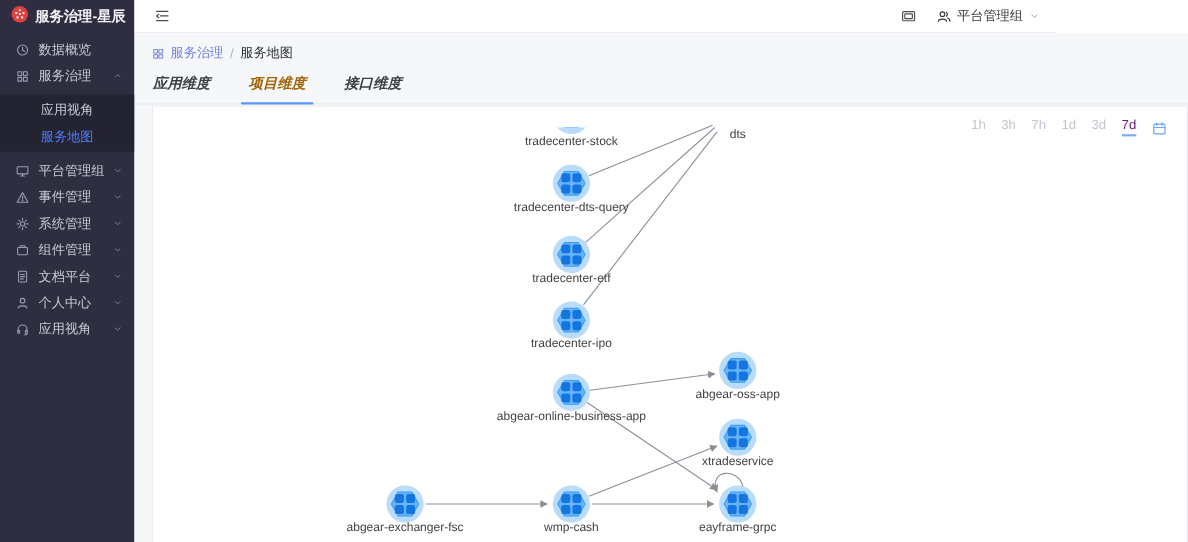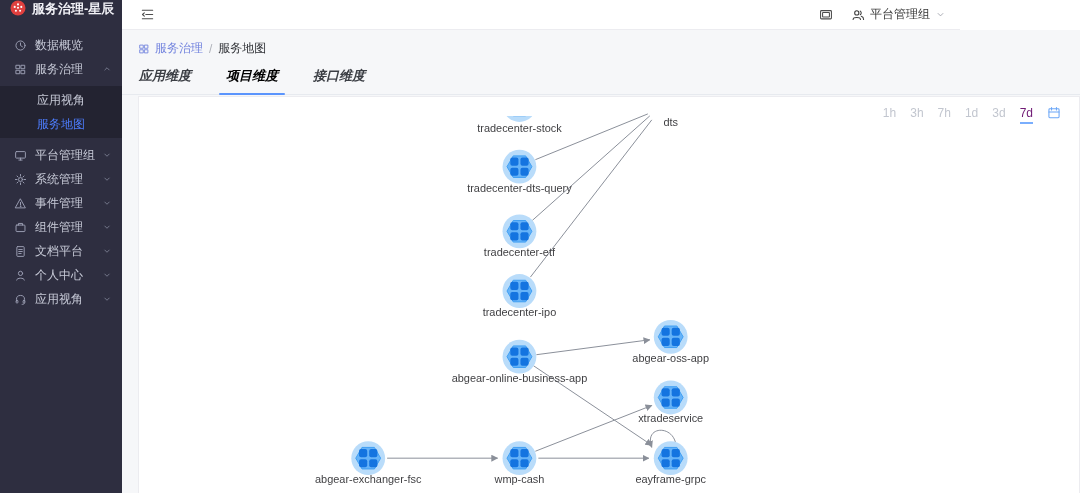--- a/index.html
+++ b/index.html
@@ -1,21 +1,21 @@
 <!DOCTYPE html>
 <html><head>
 <meta charset="utf-8">
 <style>
   * { margin:0; padding:0; box-sizing:border-box; }
   html,body { width:1080px; height:493px; overflow:hidden; }
   body { position:relative; font-family:"Liberation Sans", sans-serif; background:#fff; }
 
   
   .sidebar { position:absolute; left:0; top:0; width:122px; height:493px; background:#2e2e40; z-index:5; }
-  .logo { height:30px; display:flex; gap:6px; padding-left:10px; }
+  .logo { height:30px; display:flex; align-items:center; gap:6px; padding-left:10px; }
   .logo-text { color:#f2f2f7; font-size:13px; font-weight:700; white-space:nowrap; }
   .menu { padding-top:3px; }
   .mi { height:24px; display:flex; align-items:center; padding:0 10px 0 14px; color:#c7cad7; font-size:12px; cursor:pointer; }
   .mi .ic { width:13px; height:13px; margin-right:8px; display:inline-flex; color:#9a9db2; flex:none; }
   .mi .lbl { flex:1; white-space:nowrap; }
   .mi .chev { color:#8a8da2; display:inline-flex; }
   .submenu { background:#232331; margin:5px 0; padding:2px 0; }
   .smi { height:24px; display:flex; align-items:center; padding-left:37px; color:#c7cad7; font-size:12px; cursor:pointer; white-space:nowrap; }
   .smi.active { color:#4d7dfe; }
 
@@ -30,26 +30,26 @@
   .user .uchev { color:#9a9da6; display:inline-flex; }
 
   
   .content { position:absolute; left:122px; top:30px; width:958px; height:463px; background:#f6f7f9; }
   .breadcrumb { display:flex; align-items:center; gap:6px; padding:11px 0 0 16px; font-size:12px; color:#2f3136; height:26px; }
   .bc-link { color:#7283de; display:flex; gap:5px; align-items:center; cursor:pointer; }
   .bc-sep { color:#b0b3bb; }
   .bc-current { color:#2f3136; }
   .tabs { display:flex; padding-left:17px; border-bottom:1px solid #e7eaef; margin-top:3px;font-style:italic; }
   .tab { font-size:13px; font-weight:700; color:#3b3e44; padding:8px 0 9px; margin-right:35px; position:relative; cursor:pointer; white-space:nowrap; }
-  .tab.active { color:#000000; }
+  .tab.active { color:#a16207; }
   .tab.active::after { content:""; position:absolute; left:-7px; right:-7px; bottom:-1px; height:2px; background:#5b95fd; border-radius:1px; }
 
   
   .panel { position:absolute; left:16px; top:66px; width:942px; height:400px; background:#fff; border:1px solid #ececf0; }
-  .time-bar { position:absolute; top:9px; right:18px; display:flex; align-items:flex-start; gap:14px; font-size:12px; color:#c2c6cf; z-index:3; }
+  .time-bar { position:absolute; top:9px; right:18px; display:flex; align-items:flex-end; gap:14px; font-size:12px; color:#c2c6cf; z-index:3; }
   .time-opt { cursor:pointer; padding-bottom:2px; border-bottom:2px solid transparent; }
   .time-opt.active { color:#701a75; border-bottom-color:#7aaefd; }
   .time-cal { color:#6ba6f7; display:inline-flex; cursor:pointer; }
   #graph { position:absolute; left:0; top:0; width:100%; height:100%; }
 </style>
 </head>
 <body>
 
 <div class="sidebar">
   <div class="logo">
@@ -110,40 +110,40 @@
         <span class="lbl">平台管理组</span>
         <span class="chev">
           <svg viewBox="0 0 16 16" width="10" height="10" fill="none" stroke="currentColor" stroke-width="1.2" stroke-linecap="round" stroke-linejoin="round">
             <path d="m4.5 6.5 3.5 3.5 3.5-3.5"></path>
           </svg>
         </span>
       </div>
       <div class="mi">
         <span class="ic">
           <svg viewBox="0 0 16 16" width="13" height="13" fill="none" stroke="currentColor" stroke-width="1.2" stroke-linecap="round" stroke-linejoin="round">
-            <circle cx="8" cy="8" r="2.4"></circle>
-            <path d="M8 1.8v2M8 12.2v2M1.8 8h2M12.2 8h2M3.7 3.7l1.4 1.4M10.9 10.9l1.4 1.4M12.3 3.7 10.9 5.1M5.1 10.9l-1.4 1.4"></path>
-          </svg>
-        </span>
-        <span class="lbl">系统管理</span>
-        <span class="chev">
-          <svg viewBox="0 0 16 16" width="10" height="10" fill="none" stroke="currentColor" stroke-width="1.2" stroke-linecap="round" stroke-linejoin="round">
-            <path d="m4.5 6.5 3.5 3.5 3.5-3.5"></path>
-          </svg>
-        </span>
-      </div>
-      <div class="mi">
-        <span class="ic">
-          <svg viewBox="0 0 16 16" width="13" height="13" fill="none" stroke="currentColor" stroke-width="1.2" stroke-linecap="round" stroke-linejoin="round">
             <path d="M8 2.6 14 13.4H2Z"></path>
             <path d="M8 6.6v3"></path>
             <circle cx="8" cy="11.3" r="0.4"></circle>
           </svg>
         </span>
         <span class="lbl">事件管理</span>
+        <span class="chev">
+          <svg viewBox="0 0 16 16" width="10" height="10" fill="none" stroke="currentColor" stroke-width="1.2" stroke-linecap="round" stroke-linejoin="round">
+            <path d="m4.5 6.5 3.5 3.5 3.5-3.5"></path>
+          </svg>
+        </span>
+      </div>
+      <div class="mi">
+        <span class="ic">
+          <svg viewBox="0 0 16 16" width="13" height="13" fill="none" stroke="currentColor" stroke-width="1.2" stroke-linecap="round" stroke-linejoin="round">
+            <circle cx="8" cy="8" r="2.4"></circle>
+            <path d="M8 1.8v2M8 12.2v2M1.8 8h2M12.2 8h2M3.7 3.7l1.4 1.4M10.9 10.9l1.4 1.4M12.3 3.7 10.9 5.1M5.1 10.9l-1.4 1.4"></path>
+          </svg>
+        </span>
+        <span class="lbl">系统管理</span>
         <span class="chev">
           <svg viewBox="0 0 16 16" width="10" height="10" fill="none" stroke="currentColor" stroke-width="1.2" stroke-linecap="round" stroke-linejoin="round">
             <path d="m4.5 6.5 3.5 3.5 3.5-3.5"></path>
           </svg>
         </span>
       </div>
       <div class="mi">
         <span class="ic">
           <svg viewBox="0 0 16 16" width="13" height="13" fill="none" stroke="currentColor" stroke-width="1.2" stroke-linecap="round" stroke-linejoin="round">
             <rect x="2.5" y="5" width="11" height="8" rx="1"></rect>

